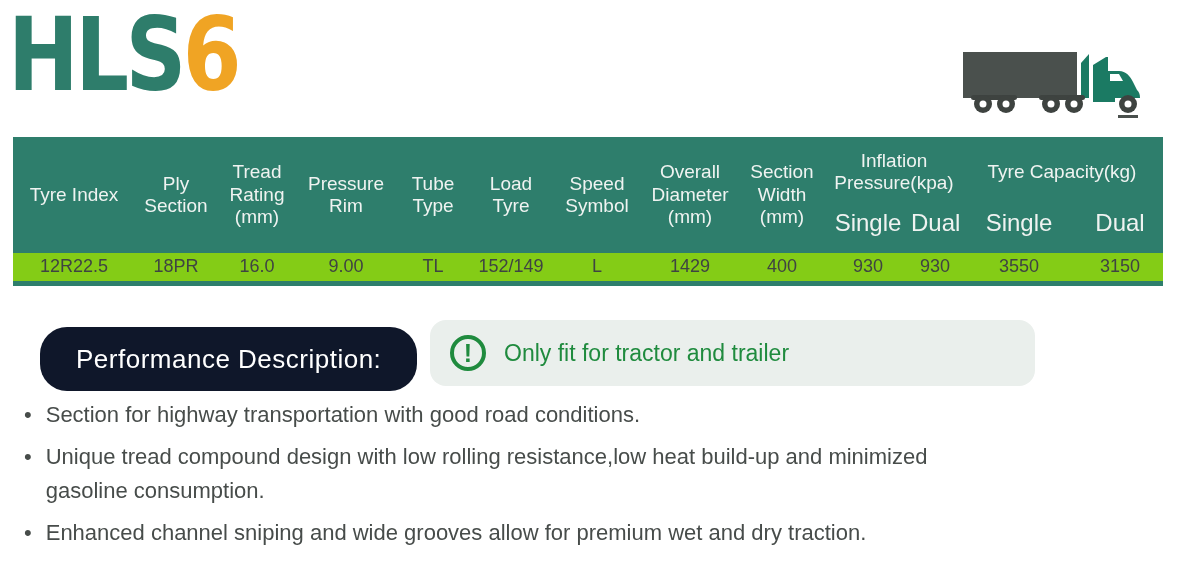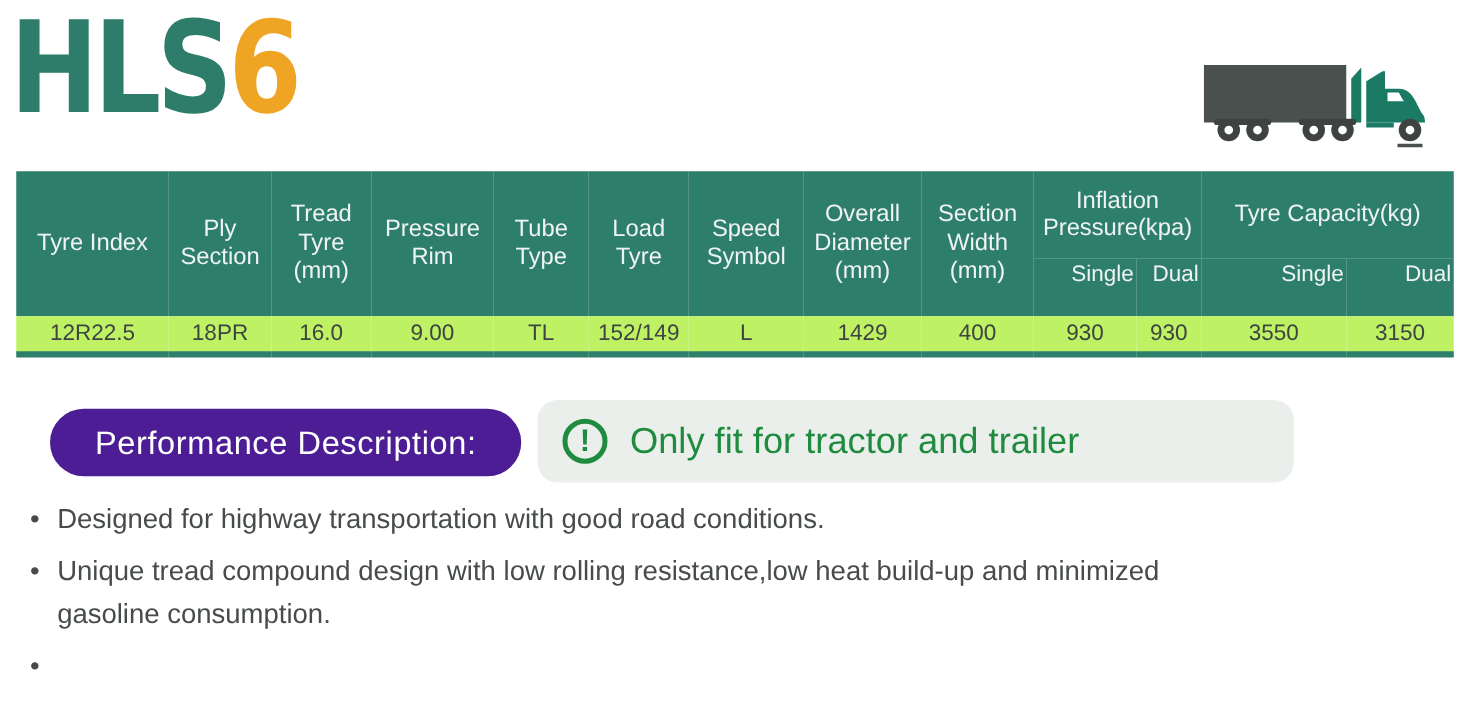--- a/index.html
+++ b/index.html
@@ -20,36 +20,36 @@
 
   
   .spec-table { position:absolute; left:13px; top:137px; width:1150px;
                 border-collapse:collapse; table-layout:fixed;
                 border-bottom:5px solid #2E7E6C; }
   .spec-table thead th { background:#2E7E6C; color:#EFF3F1; font-weight:400;
                          font-size:19px; line-height:1.18; padding:0 2px;
                          vertical-align:middle; text-align:center; }
   .spec-table thead tr.row-main { height:70px; }
   .spec-table thead tr.row-sub  { height:46px; }
-  .spec-table thead tr.row-sub th { font-size:18px; vertical-align:top; padding-top:2px;text-align:right; }
-  .spec-table tbody td { background:#bef264; color:#3F4442; font-size:18px;
+  .spec-table thead tr.row-sub th { font-size:24px; vertical-align:top; padding-top:2px; }
+  .spec-table tbody td { background:#84cc16; color:#3F4442; font-size:18px;
                          text-align:center; height:30px; padding:0; }
 
   
-  .perf-pill { position:absolute; left:40px; top:327px; height:54px;
+  .perf-pill { position:absolute; left:40px; top:327px; height:64px;
                display:inline-flex; align-items:center; padding:0 36px;
-               background:#4c1d95; border-radius:27px; color:#ffffff;
+               background:#0f172a; border-radius:27px; color:#ffffff;
                font-size:26px; letter-spacing:0.5px; }
   .notice { position:absolute; left:430px; top:320px; width:605px; height:66px;
             background:#EAEFEC; border-radius:16px; display:flex;
             align-items:center; padding-left:20px; gap:18px; }
   .alert-icon { width:36px; height:36px; border:4px solid #1F8B3E; border-radius:50%;
                 color:#1F8B3E; font-weight:700; font-size:25px; line-height:1;
                 display:flex; align-items:center; justify-content:center; flex:0 0 auto; }
-  .notice-text { color:#1F8B3E; font-size:29px; }
+  .notice-text { color:#1F8B3E; font-size:23px; }
 
   
   .features { position:absolute; left:24px; top:398px; width:950px; list-style:none; }
   .features li { display:flex; gap:14px; margin-bottom:8px;
                  color:#474C4A; font-size:22px; line-height:1.55; }
   .features .bullet { flex:0 0 auto; font-size:22px; line-height:1.55; }
   .features .feature-text { max-width:890px; }
 </style>
 </head>
 <body>
@@ -94,21 +94,21 @@
         <col style="width:90px">
       <col style="width:82px">
         <col style="width:52px">
         <col style="width:116px">
       <col style="width:86px">
     </colgroup>
     <thead>
       <tr class="row-main">
         <th rowspan="2">Tyre Index</th>
         <th rowspan="2">Ply Section</th>
-        <th rowspan="2">Tread Tyre (mm)</th>
+        <th rowspan="2">Tread Rating (mm)</th>
         <th rowspan="2">Pressure Rim</th>
         <th rowspan="2">Tube Type</th>
         <th rowspan="2">Load Tyre</th>
         <th rowspan="2">Speed Symbol</th>
         <th rowspan="2">Overall Diameter (mm)</th>
         <th rowspan="2">Section Width (mm)</th>
         <th colspan="2">Inflation Pressure(kpa)</th>
         <th colspan="2">Tyre Capacity(kg)</th>
       </tr>
       <tr class="row-sub">
@@ -141,24 +141,25 @@
     <span>Performance Description:</span>
   </div>
   <div class="notice">
     <span class="alert-icon">!</span>
     <span class="notice-text">Only fit for tractor and trailer</span>
   </div>
 
   <ul class="features">
     <li>
       <span class="bullet">•</span>
-      <span class="feature-text">Designed for highway transportation with good road conditions.</span>
+      <span class="feature-text">Section for highway transportation with good road conditions.</span>
     </li>
     <li>
       <span class="bullet">•</span>
       <span class="feature-text">Unique tread compound design with low rolling resistance,low heat build-up and minimized gasoline consumption.</span>
     </li>
     <li>
       <span class="bullet">•</span>
+      <span class="feature-text">Enhanced channel sniping and wide grooves allow for premium wet and dry traction.</span>
     </li>
   </ul>
 
 </div>
 
 </body></html>

